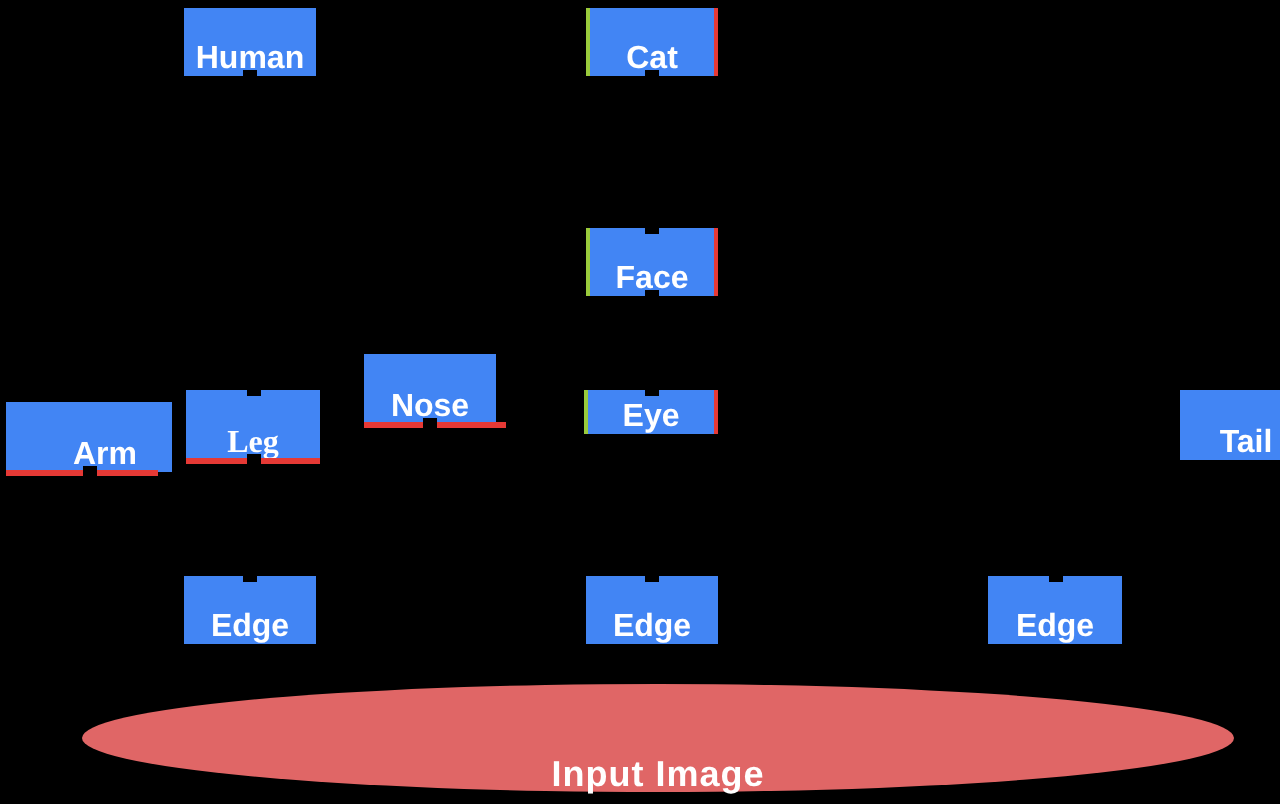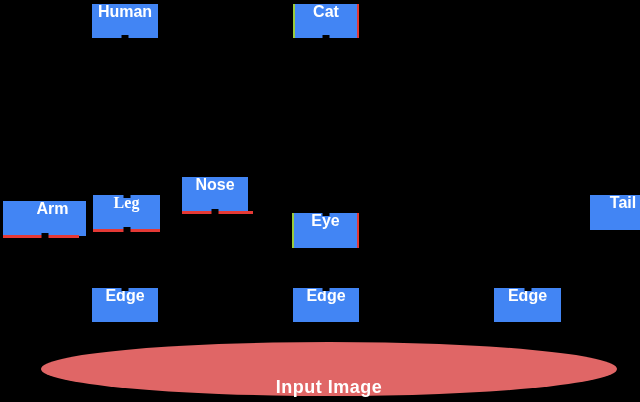--- a/index.html
+++ b/index.html
@@ -10,32 +10,32 @@
     width:640px; height:402px;
     background:var(--bg,#000);
     overflow:hidden;
     font-family:"Liberation Sans", sans-serif;
   }
 
   .node {
     position:absolute;
     background:var(--blue,#4285F4);
     color:var(--text,#fff);
-    display:flex; align-items:flex-start; justify-content:center;
+    display:flex; align-items:flex-end; justify-content:center;
     font-weight:bold; font-size:16px; line-height:1;
   }
 
   
   .n-human { left:92px;  top:4px;   width:66px; height:34px; }
   .n-cat   { left:293px; top:4px;   width:66px; height:34px; }
   .n-face  { left:293px; top:114px; width:66px; height:34px; }
   .n-arm   { left:3px;   top:201px; width:67px; height:35px;padding-left:16px; }
   .n-leg   { left:93px;  top:195px; width:67px; height:35px;font-family:Liberation Serif, serif; }
   .n-nose  { left:182px; top:177px; width:66px; height:35px; }
-  .n-eye   { left:292px; top:213px; width:67px; height:35px; }
+  .n-eye   { left:292px; top:195px; width:67px; height:22px; }
   .n-mouth { left:385px; top:195px; width:65px; height:35px; }
   .n-tail  { left:567px; top:195px; width:66px; height:35px;margin-left:23px; }
   .n-edge1 { left:92px;  top:288px; width:66px; height:34px; }
   .n-edge2 { left:293px; top:288px; width:66px; height:34px; }
   .n-edge3 { left:494px; top:288px; width:67px; height:34px; }
 
   
   .bl, .br { position:absolute; top:0; bottom:0; width:2px; }
   .bl { left:0; }  .br { right:0; }
   .bl.green { background:var(--green,#9ACB3C); }
@@ -74,20 +74,27 @@
     <span class="notch-b"></span>
   </div>
 
   <div class="node n-cat">
     <span class="bl green"></span>
     <span class="br red"></span>
     <span>Cat</span>
     <span class="notch-b"></span>
   </div>
 
+  <div class="node n-face">
+    <span class="bl green"></span>
+    <span class="br red"></span>
+    <span>Face</span>
+    <span class="notch-t"></span>
+    <span class="notch-b"></span>
+  </div>
 
   <div class="node n-arm">
     <span>Arm</span>
     <span class="ul"></span>
     <span class="notch-b"></span>
   </div>
 
   <div class="node n-leg">
     <span>Leg</span>
     <span class="ul"></span>

